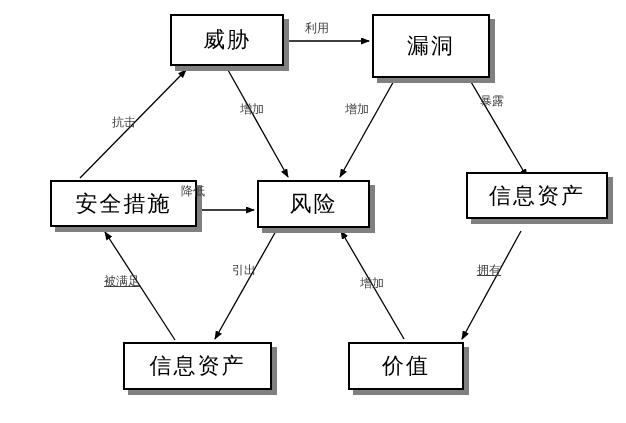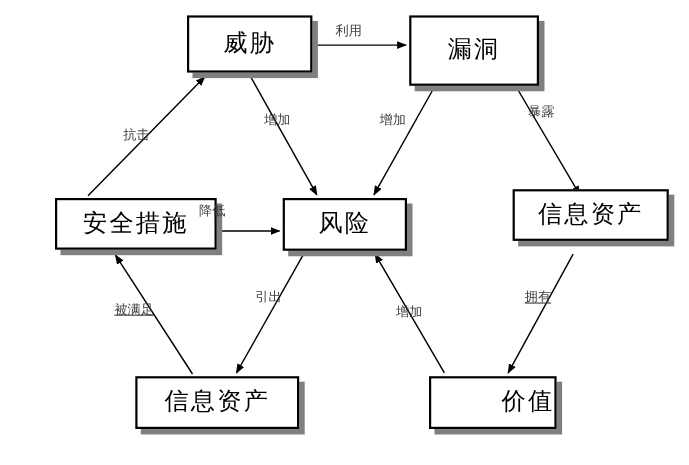--- a/index.html
+++ b/index.html
@@ -91,21 +91,21 @@
       </div>
       <div class="node" style="left: 257px; top: 180px; width: 113px; height: 48px;">
         <span class="node-label">风险</span>
       </div>
       <div class="node" style="left: 466px; top: 172px; width: 142px; height: 47px;">
         <span class="node-label">信息资产</span>
       </div>
       <div class="node" style="left: 123px; top: 342px; width: 149px; height: 48px;">
         <span class="node-label">信息资产</span>
       </div>
-      <div class="node" style="left: 390px; top: 342px; width: 116px; height: 48px; justify-content: flex-end;">
+      <div class="node" style="left: 348px; top: 342px; width: 116px; height: 48px;">
         <span class="node-label">价值</span>
       </div>
     </div>
   <div id="labels-layer">
       <div class="edge-label" style="left: 305px; top: 20px;">利用</div>
       <div class="edge-label" style="left: 112px; top: 114px;">抗击</div>
       <div class="edge-label" style="left: 240px; top: 101px;">增加</div>
       <div class="edge-label" style="left: 345px; top: 101px;">增加</div>
       <div class="edge-label" style="left: 480px; top: 93px; text-align: right;">暴露</div>
       <div class="edge-label" style="left: 181px; top: 183px;">降低</div>

